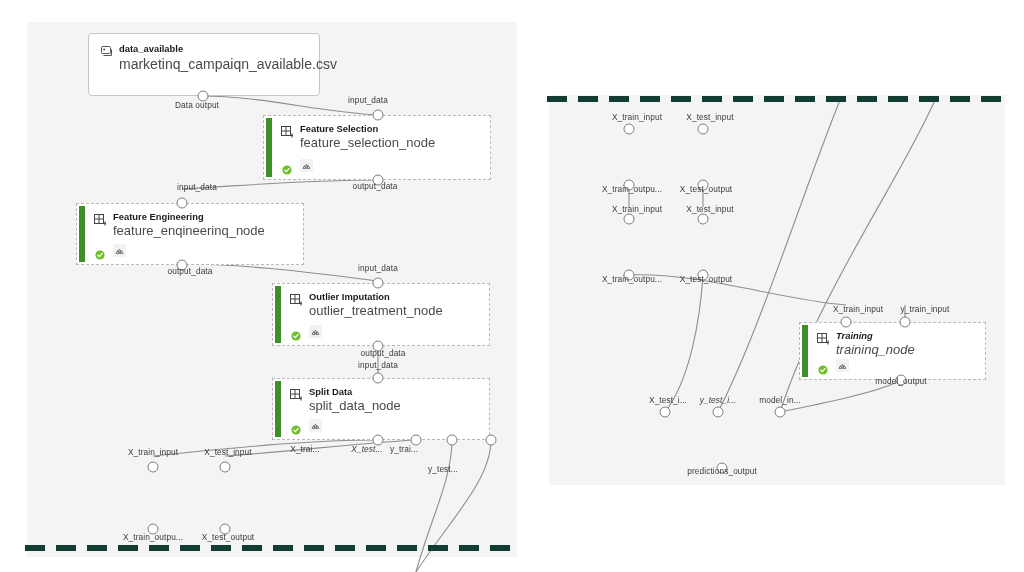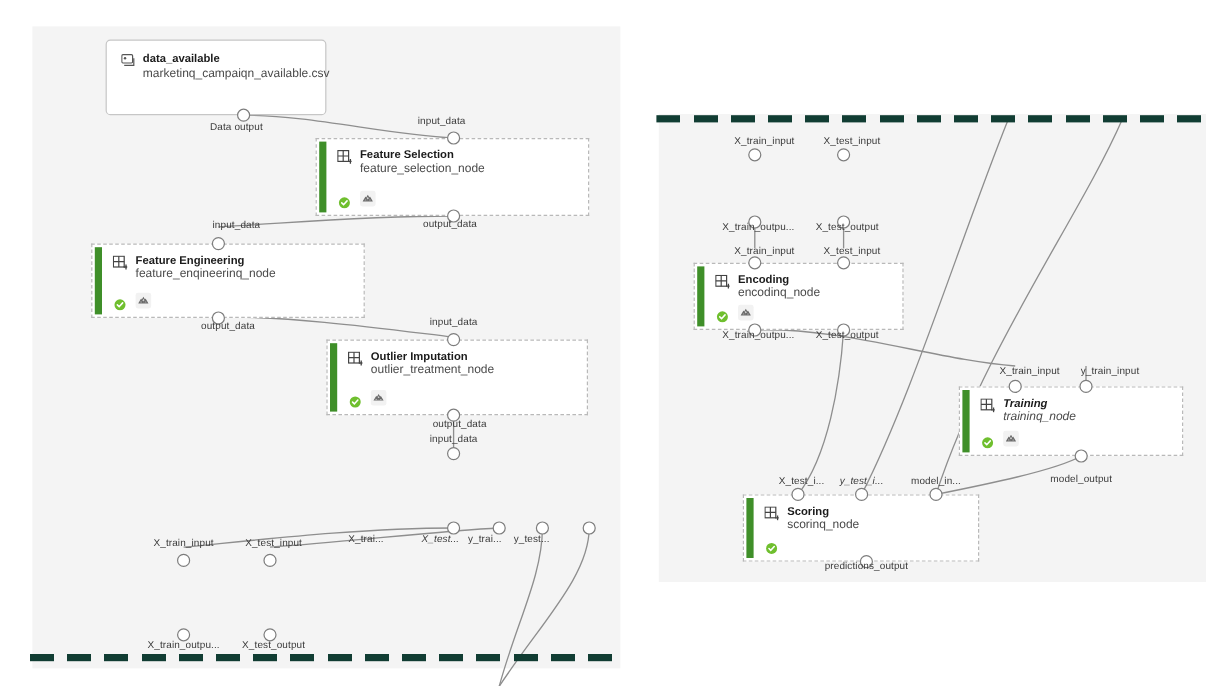--- a/index.html
+++ b/index.html
@@ -34,33 +34,33 @@
   .plabel{position:absolute;font-size:8.3px;color:#3b3b3b;
           white-space:nowrap;transform:translate(-50%,0);letter-spacing:.1px;}
 
   
   .node{position:absolute;background:#ffffff;
         border:1px dashed #b9b9b9;box-sizing:border-box;}
   .node .bar{position:absolute;left:2px;top:2px;bottom:2px;width:6px;
              background:#3f8f29;}
   .node .ttl{position:absolute;left:36px;top:7px;font-size:9.4px;
              font-weight:bold;color:#1b1b1b;white-space:nowrap;}
-  .node .sub{position:absolute;left:36px;top:19px;font-size:10px;
+  .node .sub{position:absolute;left:36px;top:19px;font-size:13px;
              color:#4a4a4a;white-space:nowrap;}
   .node .nicon{position:absolute;left:17px;top:8px;width:12px;height:12px;}
   .node .status{position:absolute;left:18px;bottom:9px;width:9px;height:9px;}
   .node .recycle{position:absolute;left:36px;bottom:7px;width:13px;height:13px;
                  background:#f2f2f2;border-radius:2px;}
 
   
   .dsnode{position:absolute;background:#ffffff;border:1px solid #c6c6c6;
           border-radius:4px;box-sizing:border-box;}
   .dsnode .ttl{position:absolute;left:30px;top:9px;font-size:9.4px;
                font-weight:bold;color:#1b1b1b;white-space:nowrap;}
-  .dsnode .sub{position:absolute;left:30px;top:22px;font-size:10px;
+  .dsnode .sub{position:absolute;left:30px;top:22px;font-size:14px;
                color:#4a4a4a;white-space:nowrap;}
   .dsnode .dicon{position:absolute;left:12px;top:10px;width:13px;height:12px;}
 </style>
 </head>
 <body>
 
 <div class="canvas">
 
   <div class="panel" id="panel-left"></div>
   <div class="panel" id="panel-right"></div>
@@ -81,21 +81,21 @@
     <path d="M703,185 L703,207"></path>
 
     <path d="M629,275 C700,272 780,300 846,305"></path>
     <path d="M703,275 C700,320 690,380 665,412"></path>
     <path d="M840,100 C800,200 760,330 718,412"></path>
     <path d="M935,100 C900,180 820,290 780,412"></path>
     <path d="M905,305 L905,322"></path>
     <path d="M901,380 C880,392 820,404 780,412"></path>
   </svg>
 
-  <div class="dsnode" id="ds" style="left:88px;top:33px;width:184px;height:63px;">
+  <div class="dsnode" id="ds" style="left:88px;top:33px;width:232px;height:63px;">
     <span class="dicon">
       <svg viewBox="0 0 13 12" width="13" height="12">
         <rect x="0.5" y="0.5" width="9" height="7" rx="1" fill="none" stroke="#555" stroke-width="1"></rect>
         <path d="M2.5 9.5 h8 v-6" fill="none" stroke="#555" stroke-width="1"></path>
         <circle cx="3.2" cy="3.5" r="1" fill="#555"></circle>
       </svg>
     </span>
     <span class="ttl">data_available</span>
     <span class="sub">marketinq_campaiqn_available.csv</span>
   </div>
@@ -179,72 +179,72 @@
       <svg viewBox="0 0 13 13" width="13" height="13">
         <path d="M3 8.4 L4.6 5.6 L6.2 8.4 Z M6.5 4.2 L8.1 7 L4.9 7 Z M9.9 8.4 L8.3 5.6 L6.7 8.4 Z" fill="none" stroke="#6a6a6a" stroke-width="0.9"></path>
       </svg>
     </span>
   </div>
   <div class="port" style="left:378px;top:283px;"></div>
   <div class="plabel" style="left:378px;top:263px;">input_data</div>
   <div class="port" style="left:378px;top:346px;"></div>
   <div class="plabel" style="left:383px;top:348px;">output_data</div>
 
+  <div class="node" style="left:272px;top:378px;width:218px;height:62px;">
+    <span class="bar"></span>
+    <span class="nicon">
+      <svg viewBox="0 0 12 12" width="12" height="12">
+        <rect x="0.5" y="0.5" width="9" height="9" fill="none" stroke="#444" stroke-width="1"></rect>
+        <path d="M0.5 5 H9.5 M5 0.5 V9.5" stroke="#444" stroke-width="1"></path>
+        <path d="M9 9.5 h4 M11 7.5 v4" stroke="#444" stroke-width="1.1"></path>
+      </svg>
+    </span>
+    <span class="ttl">Split Data</span>
+    <span class="sub">split_data_node</span>
+    <span class="status">
+      <svg viewBox="0 0 10 10" width="10" height="10">
+        <circle cx="5" cy="5" r="4.6" fill="#6fbf2e"></circle>
+        <path d="M2.8 5.1 L4.3 6.6 L7.2 3.4" stroke="#fff" stroke-width="1.3" fill="none" stroke-linecap="round"></path>
+      </svg>
+    </span>
+    <span class="recycle">
+      <svg viewBox="0 0 13 13" width="13" height="13">
+        <path d="M3 8.4 L4.6 5.6 L6.2 8.4 Z M6.5 4.2 L8.1 7 L4.9 7 Z M9.9 8.4 L8.3 5.6 L6.7 8.4 Z" fill="none" stroke="#6a6a6a" stroke-width="0.9"></path>
+      </svg>
+    </span>
+  </div>
   <div class="port" style="left:378px;top:378px;"></div>
   <div class="plabel" style="left:378px;top:360px;">input_data</div>
   <div class="port" style="left:378px;top:440px;"></div>
   <div class="plabel" style="left:305px;top:444px;">X_trai...</div>
   <div class="port" style="left:416px;top:440px;"></div>
   <div class="plabel" style="left:367px;top:444px;font-style:italic;">X_test...</div>
   <div class="port" style="left:452px;top:440px;"></div>
   <div class="plabel" style="left:404px;top:444px;">y_trai...</div>
   <div class="port" style="left:491px;top:440px;"></div>
-  <div class="plabel" style="left:443px;top:444px;">y_test...</div>
+  <div class="plabel" style="left:443px;top:464px;">y_test...</div>
 
   <div class="port" style="left:153px;top:467px;"></div>
   <div class="plabel" style="left:153px;top:447px;">X_train_input</div>
   <div class="port" style="left:225px;top:467px;"></div>
   <div class="plabel" style="left:228px;top:447px;">X_test_input</div>
   <div class="port" style="left:153px;top:529px;"></div>
   <div class="plabel" style="left:153px;top:532px;">X_train_outpu...</div>
   <div class="port" style="left:225px;top:529px;"></div>
   <div class="plabel" style="left:228px;top:532px;">X_test_output</div>
 
   <div class="port" style="left:629px;top:129px;"></div>
   <div class="plabel" style="left:637px;top:112px;">X_train_input</div>
   <div class="port" style="left:703px;top:129px;"></div>
   <div class="plabel" style="left:710px;top:112px;">X_test_input</div>
   <div class="port" style="left:629px;top:185px;"></div>
   <div class="plabel" style="left:632px;top:184px;">X_train_outpu...</div>
   <div class="port" style="left:703px;top:185px;"></div>
   <div class="plabel" style="left:706px;top:184px;">X_test_output</div>
 
-  <div class="node" style="left:578px;top:219px;width:175px;height:56px;">
-    <span class="bar"></span>
-    <span class="nicon">
-      <svg viewBox="0 0 12 12" width="12" height="12">
-        <rect x="0.5" y="0.5" width="9" height="9" fill="none" stroke="#444" stroke-width="1"></rect>
-        <path d="M0.5 5 H9.5 M5 0.5 V9.5" stroke="#444" stroke-width="1"></path>
-        <path d="M9 9.5 h4 M11 7.5 v4" stroke="#444" stroke-width="1.1"></path>
-      </svg>
-    </span>
-    <span class="ttl">Encoding</span>
-    <span class="sub">encodinq_node</span>
-    <span class="status">
-      <svg viewBox="0 0 10 10" width="10" height="10">
-        <circle cx="5" cy="5" r="4.6" fill="#6fbf2e"></circle>
-        <path d="M2.8 5.1 L4.3 6.6 L7.2 3.4" stroke="#fff" stroke-width="1.3" fill="none" stroke-linecap="round"></path>
-      </svg>
-    </span>
-    <span class="recycle">
-      <svg viewBox="0 0 13 13" width="13" height="13">
-        <path d="M3 8.4 L4.6 5.6 L6.2 8.4 Z M6.5 4.2 L8.1 7 L4.9 7 Z M9.9 8.4 L8.3 5.6 L6.7 8.4 Z" fill="none" stroke="#6a6a6a" stroke-width="0.9"></path>
-      </svg>
-    </span>
-  </div>
   <div class="port" style="left:629px;top:219px;"></div>
   <div class="plabel" style="left:637px;top:204px;">X_train_input</div>
   <div class="port" style="left:703px;top:219px;"></div>
   <div class="plabel" style="left:710px;top:204px;">X_test_input</div>
   <div class="port" style="left:629px;top:275px;"></div>
   <div class="plabel" style="left:632px;top:274px;">X_train_outpu...</div>
   <div class="port" style="left:703px;top:275px;"></div>
   <div class="plabel" style="left:706px;top:274px;">X_test_output</div>
 
   <div class="node" style="left:799px;top:322px;width:187px;height:58px;font-style:italic;">
@@ -268,40 +268,22 @@
       <svg viewBox="0 0 13 13" width="13" height="13">
         <path d="M3 8.4 L4.6 5.6 L6.2 8.4 Z M6.5 4.2 L8.1 7 L4.9 7 Z M9.9 8.4 L8.3 5.6 L6.7 8.4 Z" fill="none" stroke="#6a6a6a" stroke-width="0.9"></path>
       </svg>
     </span>
   </div>
   <div class="port" style="left:846px;top:322px;"></div>
   <div class="plabel" style="left:858px;top:304px;">X_train_input</div>
   <div class="port" style="left:905px;top:322px;"></div>
   <div class="plabel" style="left:925px;top:304px;">y_train_input</div>
   <div class="port" style="left:901px;top:380px;"></div>
-  <div class="plabel" style="left:901px;top:394px;">model_output</div>
-
-  <div class="node" style="left:619px;top:412px;width:197px;height:56px;">
-    <span class="bar"></span>
-    <span class="nicon">
-      <svg viewBox="0 0 12 12" width="12" height="12">
-        <rect x="0.5" y="0.5" width="9" height="9" fill="none" stroke="#444" stroke-width="1"></rect>
-        <path d="M0.5 5 H9.5 M5 0.5 V9.5" stroke="#444" stroke-width="1"></path>
-        <path d="M9 9.5 h4 M11 7.5 v4" stroke="#444" stroke-width="1.1"></path>
-      </svg>
-    </span>
-    <span class="ttl">Scoring</span>
-    <span class="sub">scorinq_node</span>
-    <span class="status">
-      <svg viewBox="0 0 10 10" width="10" height="10">
-        <circle cx="5" cy="5" r="4.6" fill="#6fbf2e"></circle>
-        <path d="M2.8 5.1 L4.3 6.6 L7.2 3.4" stroke="#fff" stroke-width="1.3" fill="none" stroke-linecap="round"></path>
-      </svg>
-    </span>
-  </div>
+  <div class="plabel" style="left:901px;top:376px;">model_output</div>
+
   <div class="port" style="left:665px;top:412px;"></div>
   <div class="plabel" style="left:668px;top:395px;">X_test_i...</div>
   <div class="port" style="left:718px;top:412px;"></div>
   <div class="plabel" style="left:718px;top:395px;font-style:italic;">y_test_i...</div>
   <div class="port" style="left:780px;top:412px;"></div>
   <div class="plabel" style="left:780px;top:395px;">model_in...</div>
   <div class="port" style="left:722px;top:468px;"></div>
   <div class="plabel" style="left:722px;top:466px;">predictions_output</div>
 
   <div class="dash-rule" id="dash-left"></div>

